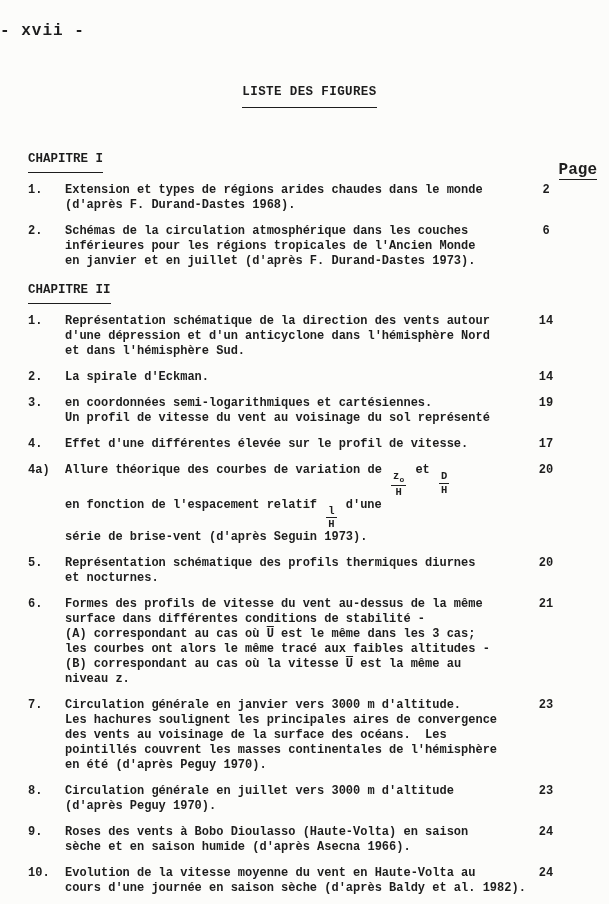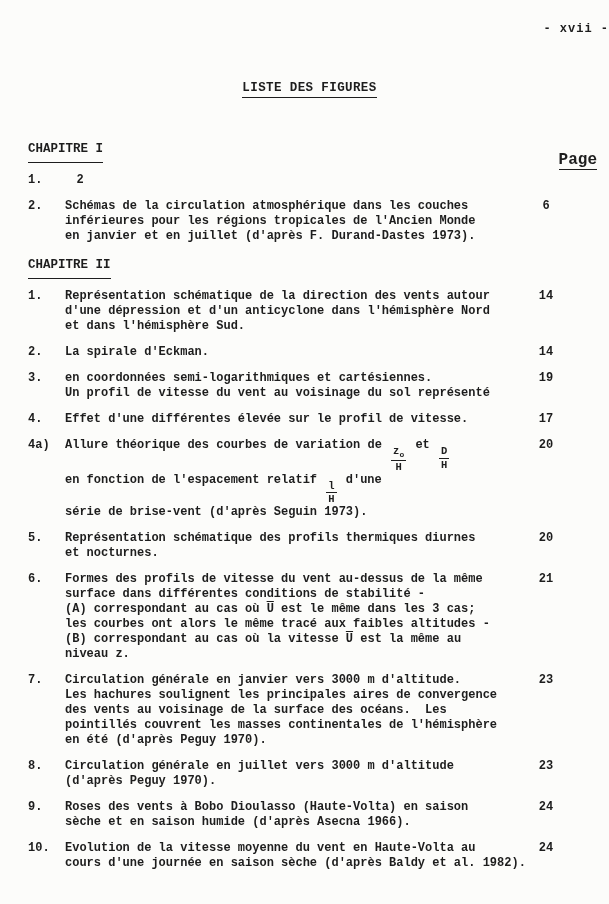--- a/index.html
+++ b/index.html
@@ -14,34 +14,34 @@
     overflow:hidden;
   }
   .sheet {
     position:relative;
     width:609px;
     height:904px;
     box-sizing:border-box;
     padding-top:22px;
   }
   .folio {
-    text-align:right;
-    font-size:12px;
+    text-align:left;
+    font-size:16px;
     letter-spacing:1px;
   }
   .title-row {
     text-align:center;
     margin-top:42px;
   }
   .doc-title {
     display:inline-block;
     font-size:12.5px;
     letter-spacing:0.4px;
     border-bottom:1.6px solid #1d1d1d;
-    padding-bottom:2px;
+    padding-bottom:8px;
     margin-left:10px;
   }
   .chapters {
     padding:0 0 0 28px;
   }
   .chapter { margin-top:44px; }
   .chapter + .chapter { margin-top:14px;font-family:Liberation Mono, monospace; }
   .chapter-head {
     display:flex;
     justify-content:space-between;
@@ -111,20 +111,21 @@
     <span class="doc-title">LISTE DES FIGURES</span>
   </div>
   <div class="chapters" id="chapters">
       <div class="chapter">
         <div class="chapter-head">
           <span class="chapter-heading">CHAPITRE I</span>
           <span class="page-label">Page</span>
         </div>
         <div class="item">
           <span class="item-num">1.</span>
+          <div class="item-text"><div>Extension et types de régions arides chaudes dans le monde</div><div>(d'après F. Durand-Dastes 1968).</div></div>
           <span class="item-page">2</span>
         </div>
         <div class="item">
           <span class="item-num">2.</span>
           <div class="item-text"><div>Schémas de la circulation atmosphérique dans les couches</div><div>inférieures pour les régions tropicales de l'Ancien Monde</div><div>en janvier et en juillet (d'après F. Durand-Dastes 1973).</div></div>
           <span class="item-page">6</span>
         </div>
       </div>
       <div class="chapter">
         <div class="chapter-head">

